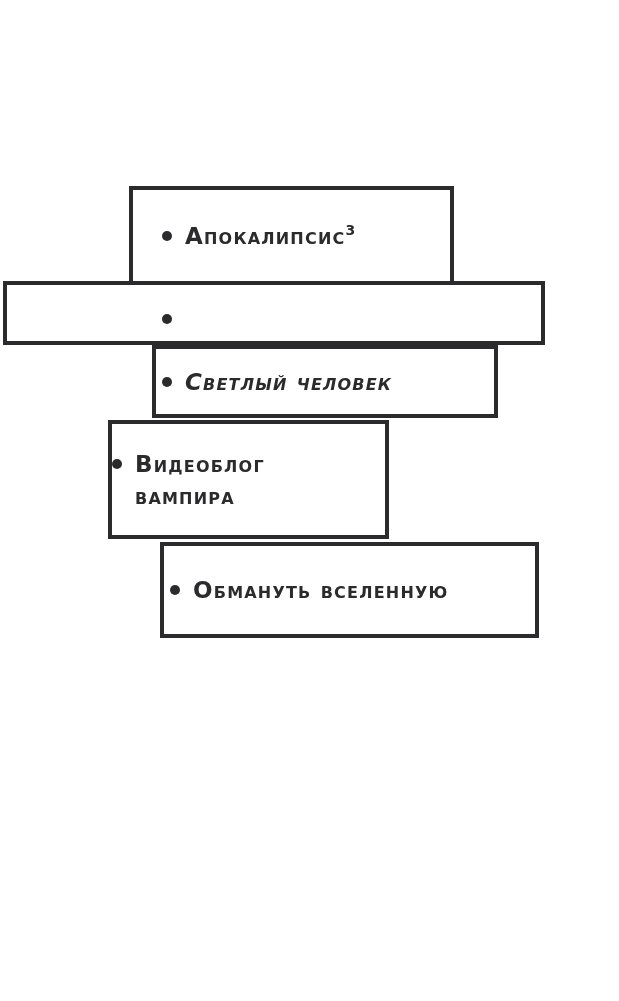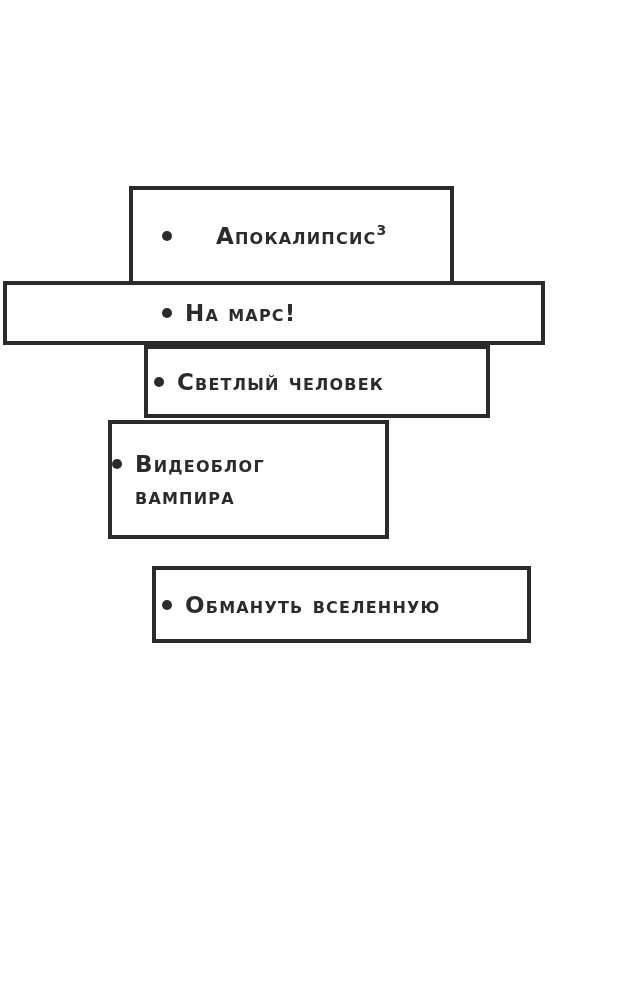--- a/index.html
+++ b/index.html
@@ -56,54 +56,53 @@
   }
   .node-label .sup {
     font-size: 14px;
     vertical-align: super;
     line-height: 0;
     letter-spacing: 0;
   }
 
   
   #box-1 { left: 129px; top: 186px; width: 325px; height: 100px; z-index: 1; }
-  #box-1 .node-inner { padding-left: 29px; gap: 31px; }
+  #box-1 .node-inner { padding-left: 29px; }
 
   
   #box-2 { left: 3px; top: 281px; width: 542px; height: 64px; z-index: 2; }
   #box-2 .node-inner { padding-left: 155px; }
 
   
-  #box-3 { left: 144px; top: 345px; width: 346px; height: 73px; z-index: 3; }
+  #box-3 { left: 152px; top: 345px; width: 346px; height: 73px; z-index: 3; font-style: italic; }
   #box-3 .node-inner { padding-left: 6px; }
 
   
   #box-4 { left: 108px; top: 420px; width: 281px; height: 119px; z-index: 4; }
   #box-4 .node-inner { }
 
   
-  #box-5 { left: 152px; top: 542px; width: 379px; height: 77px; z-index: 5; margin-top: 24px; }
+  #box-5 { left: 160px; top: 542px; width: 379px; height: 96px; z-index: 5; }
   #box-5 .node-inner { padding-left: 6px; }
 </style>
 </head>
 <body>
 
 <div id="canvas">
 
   <div class="node-box" id="box-1">
     <div class="node-inner">
       <span class="bullet"></span>
       <span class="node-label"><span class="node-text">АПОКАЛИПСИС</span><span class="sup">3</span></span>
     </div>
   </div>
 
   <div class="node-box" id="box-2">
     <div class="node-inner">
       <span class="bullet"></span>
-      <span class="node-label"><span class="node-text">НА МАРС!</span><span class="sup"></span></span>
     </div>
   </div>
 
   <div class="node-box" id="box-3">
     <div class="node-inner">
       <span class="bullet"></span>
       <span class="node-label"><span class="node-text">СВЕТЛЫЙ ЧЕЛОВЕК</span><span class="sup"></span></span>
     </div>
   </div>
 

